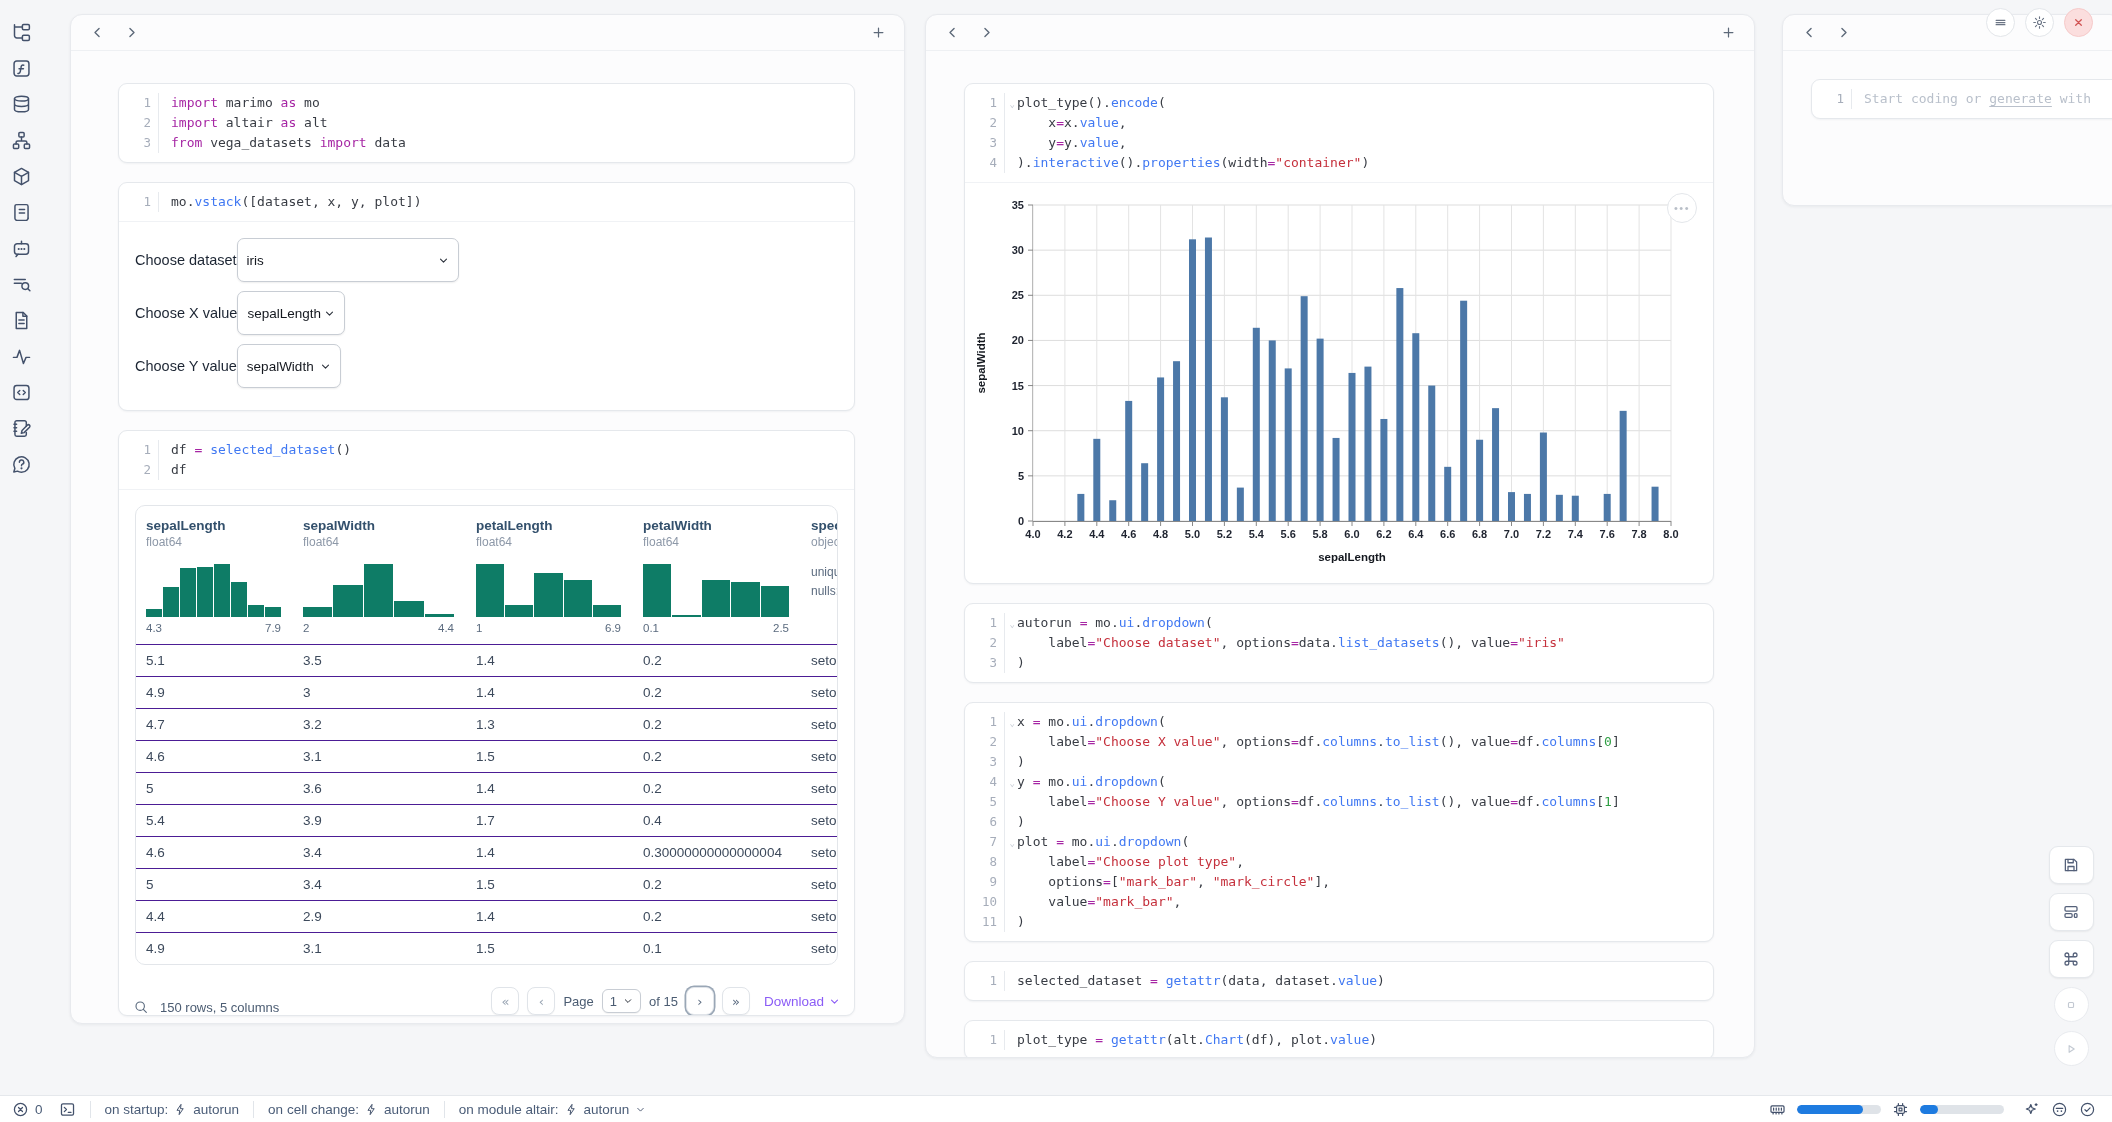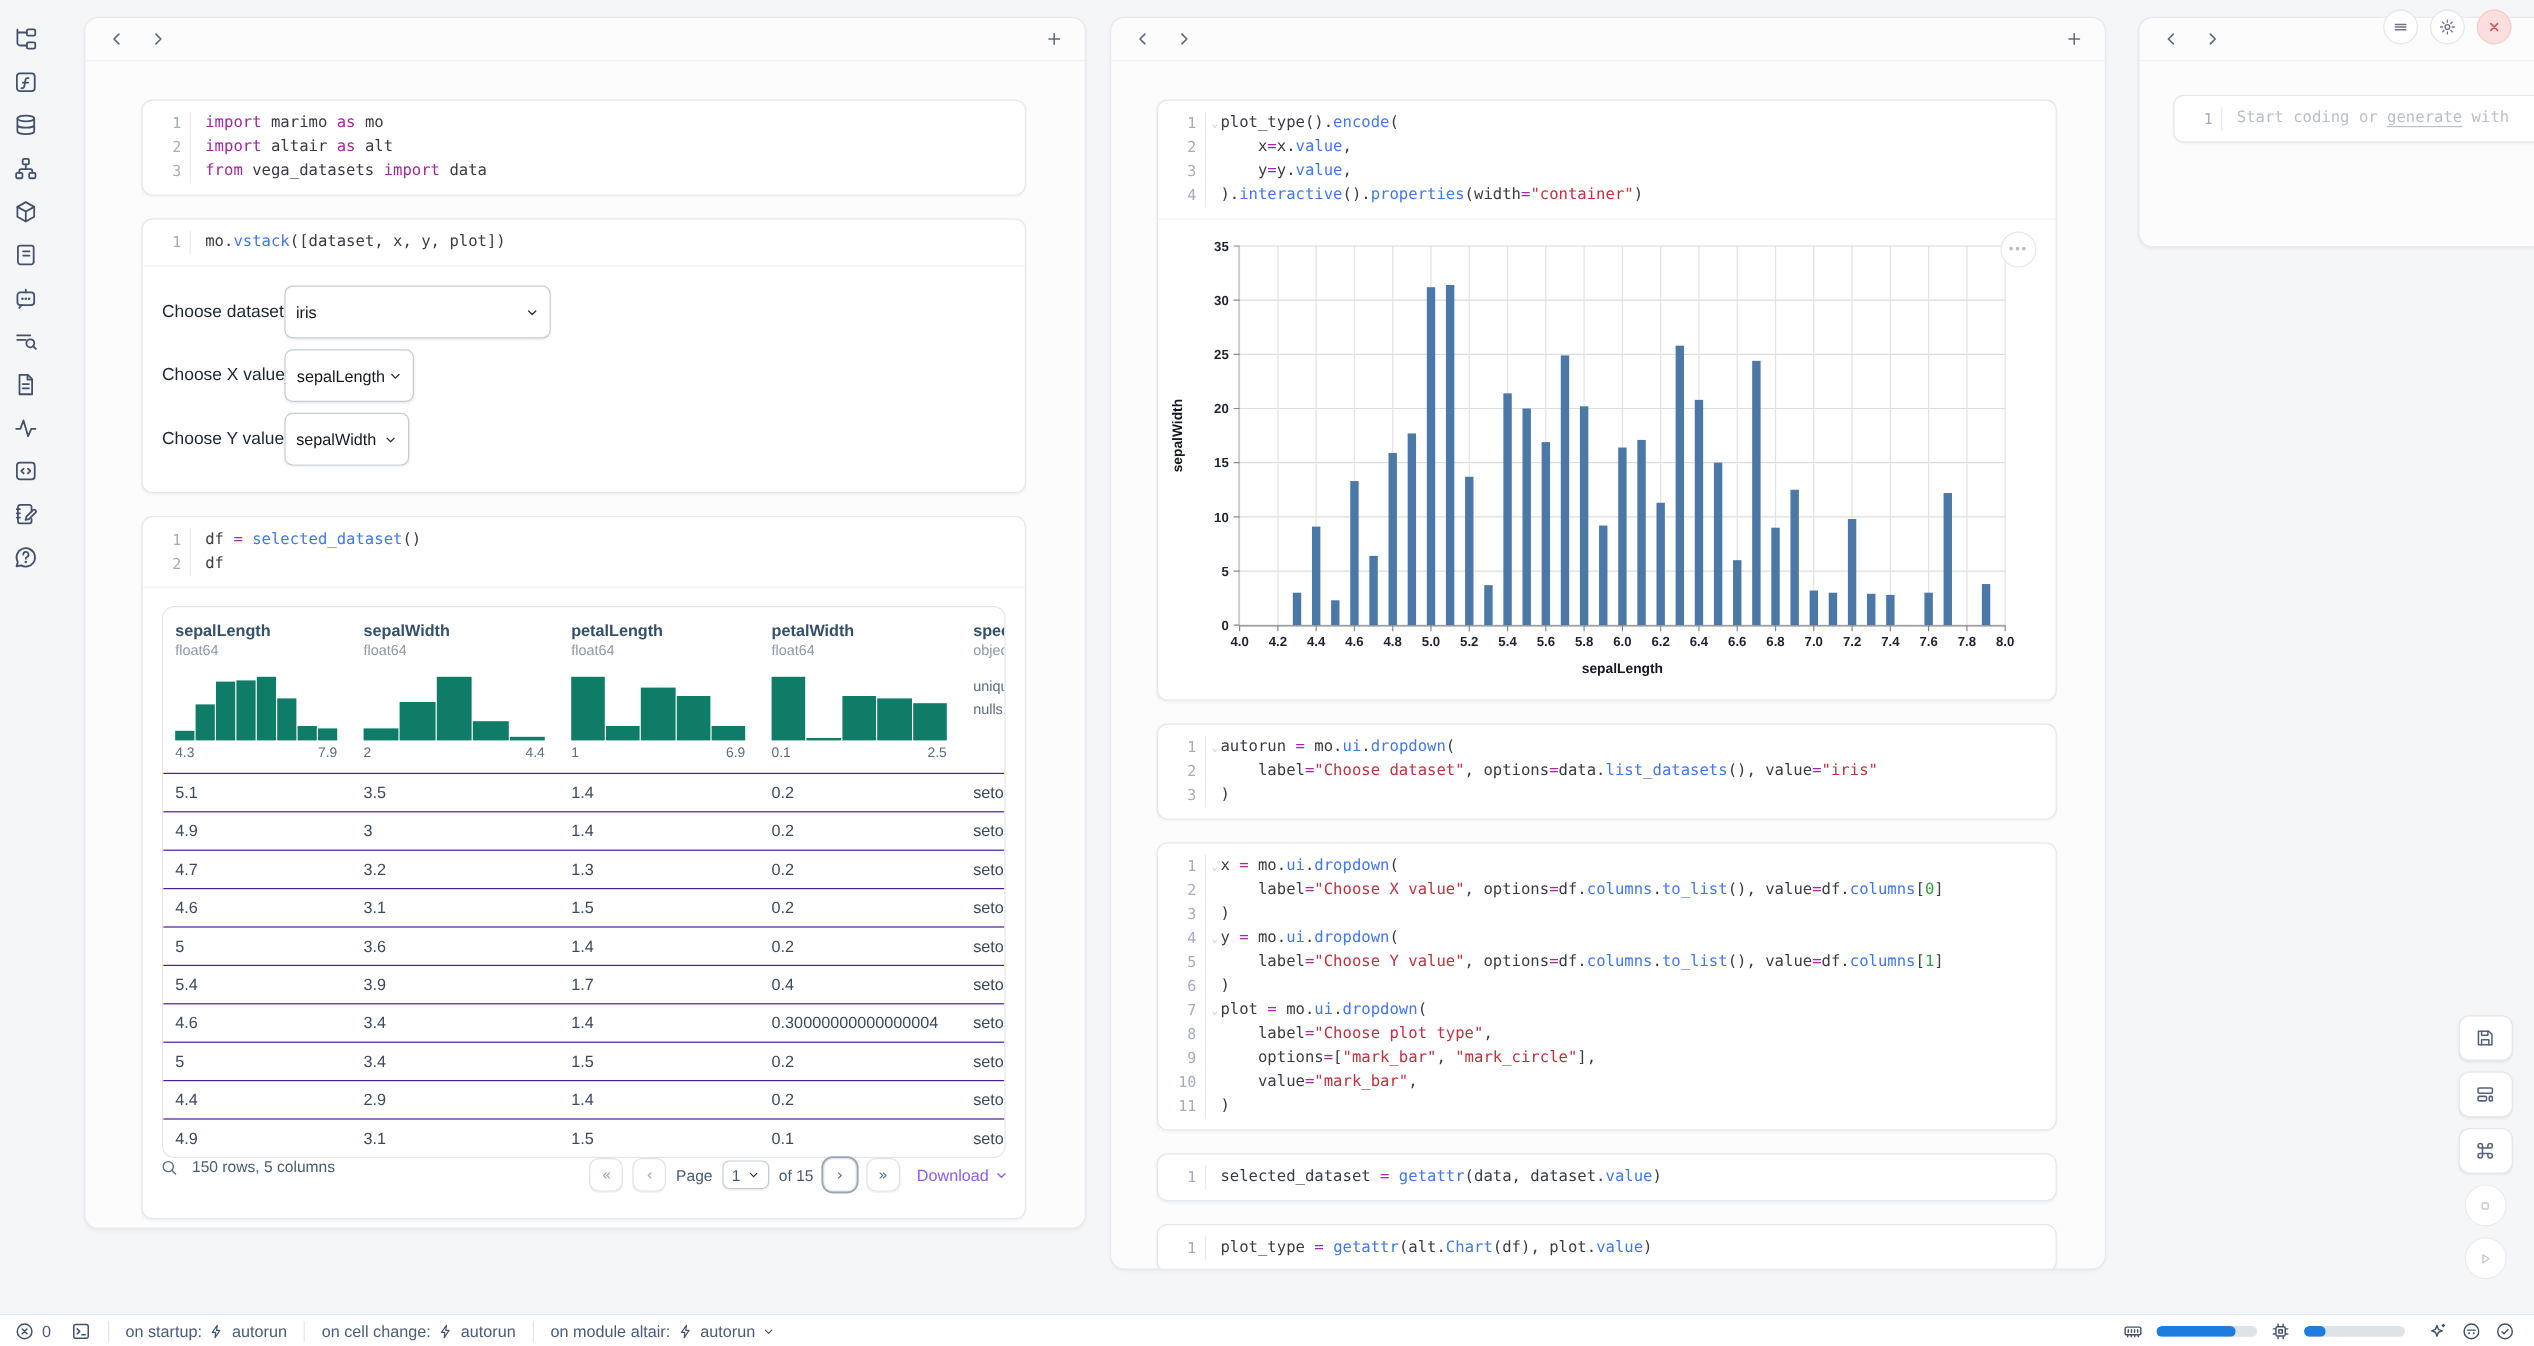--- a/index.html
+++ b/index.html
@@ -51,21 +51,21 @@
   .thead{padding:12px 0 10px 0;}
   .thc{padding:0 12px 0 10px;overflow:hidden;}
   .thc .cname{font-size:13.5px;font-weight:bold;color:#33506c;white-space:nowrap;}
   .thc .cdtype{font-size:12px;color:#8d98a8;margin-top:2px;white-space:nowrap;}
   .hist{height:56px;margin-top:12px;display:flex;align-items:flex-end;gap:1px;}
   .hist i{flex:1;background:#0e7c66;display:block;}
   .hrange{display:flex;justify-content:space-between;font-size:11.5px;color:#5b6b7f;margin-top:5px;}
   .ostats{font-size:12px;color:#5b6b7f;margin-top:14px;line-height:19px;white-space:nowrap;}
   .trow{border-top:1px solid #4c1d95;}
   .trow>div{padding:8px 12px 8px 10px;font-size:13.5px;color:#3d4a5c;white-space:nowrap;overflow:hidden;}
-  .tfoot{height:50px;display:flex;align-items:flex-start;padding:0 4px 0 14px;font-size:13px;color:#4b5c72;}
+  .tfoot{height:50px;display:flex;align-items:flex-end;padding:0 4px 0 14px;font-size:13px;color:#4b5c72;}
   .tfoot .sicon{width:16px;height:16px;color:#5b6b7f;margin-right:11px;}
   .tfoot .sicon svg{width:16px;height:16px;}
   .pgbtn{width:28px;height:28px;border:1px solid #e0e4e9;border-radius:8px;background:#fff;color:#5b6b80;
          font-size:13px;display:flex;align-items:center;justify-content:center;cursor:pointer;
          box-shadow:0 1px 1px rgba(0,0,0,.05);font-family:"DejaVu Sans",sans-serif;}
   .pgbtn.dim{color:#97a3b2;}
   .pgbtn.focus{box-shadow:0 0 0 1.5px #9aa7b6;}
   .pagectl{display:flex;align-items:center;gap:8px;margin-left:auto;}
   .psel{height:24px;border:1px solid #c8cdd4;border-radius:6px;display:flex;align-items:center;gap:6px;
         padding:0 7px;background:#fff;cursor:pointer;box-shadow:0 1px 1px rgba(0,0,0,.05);}

